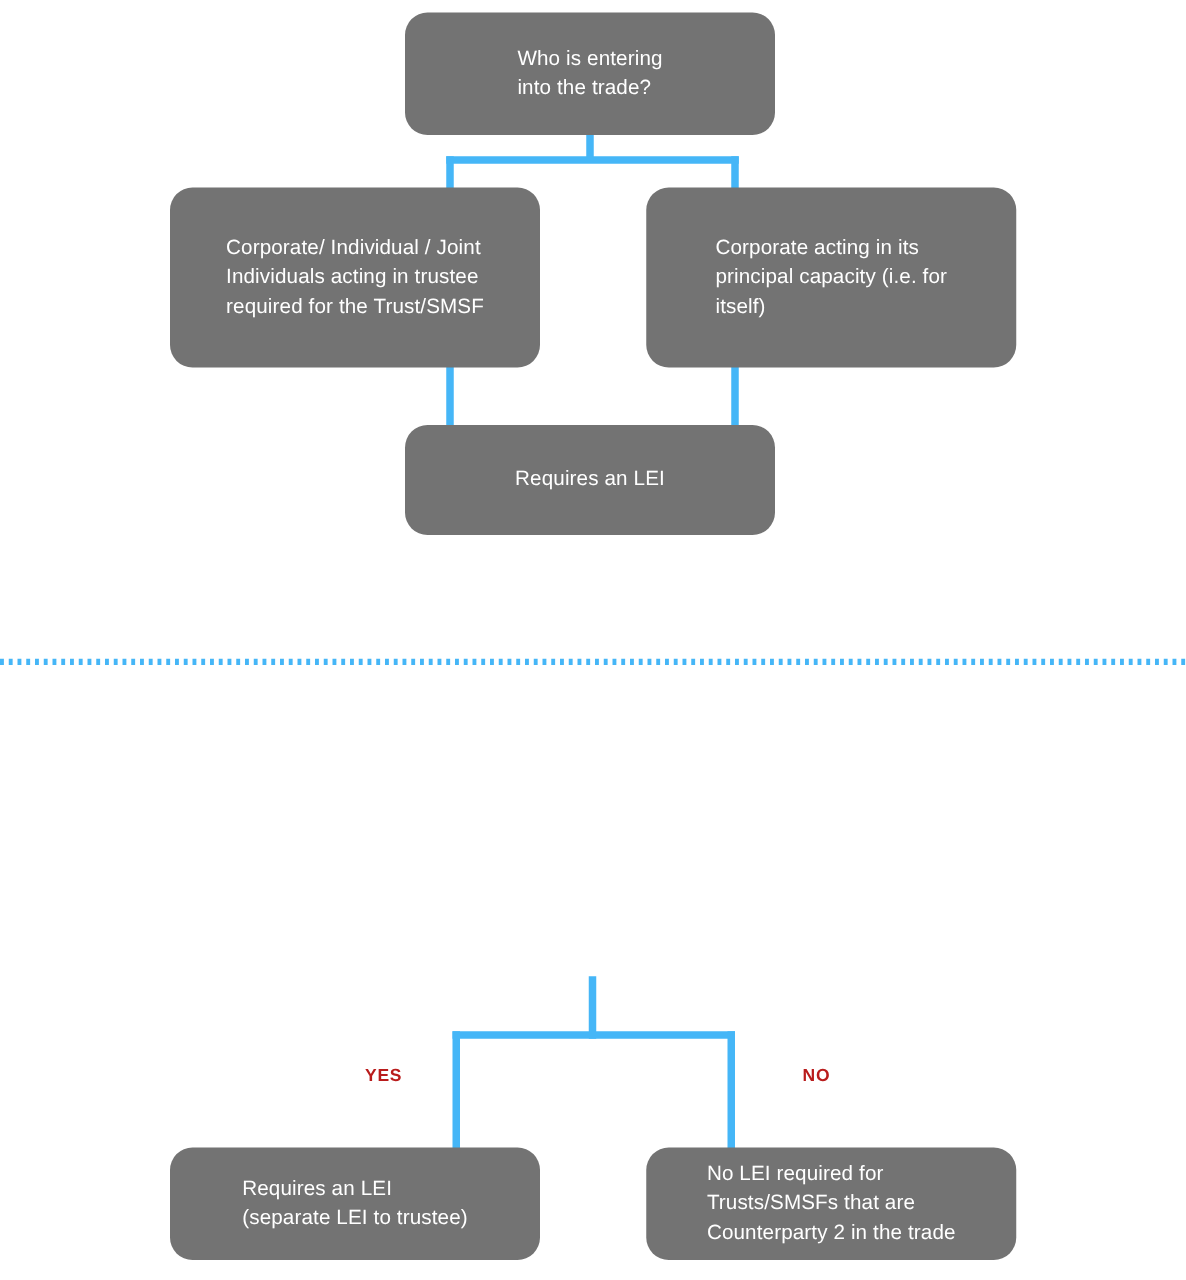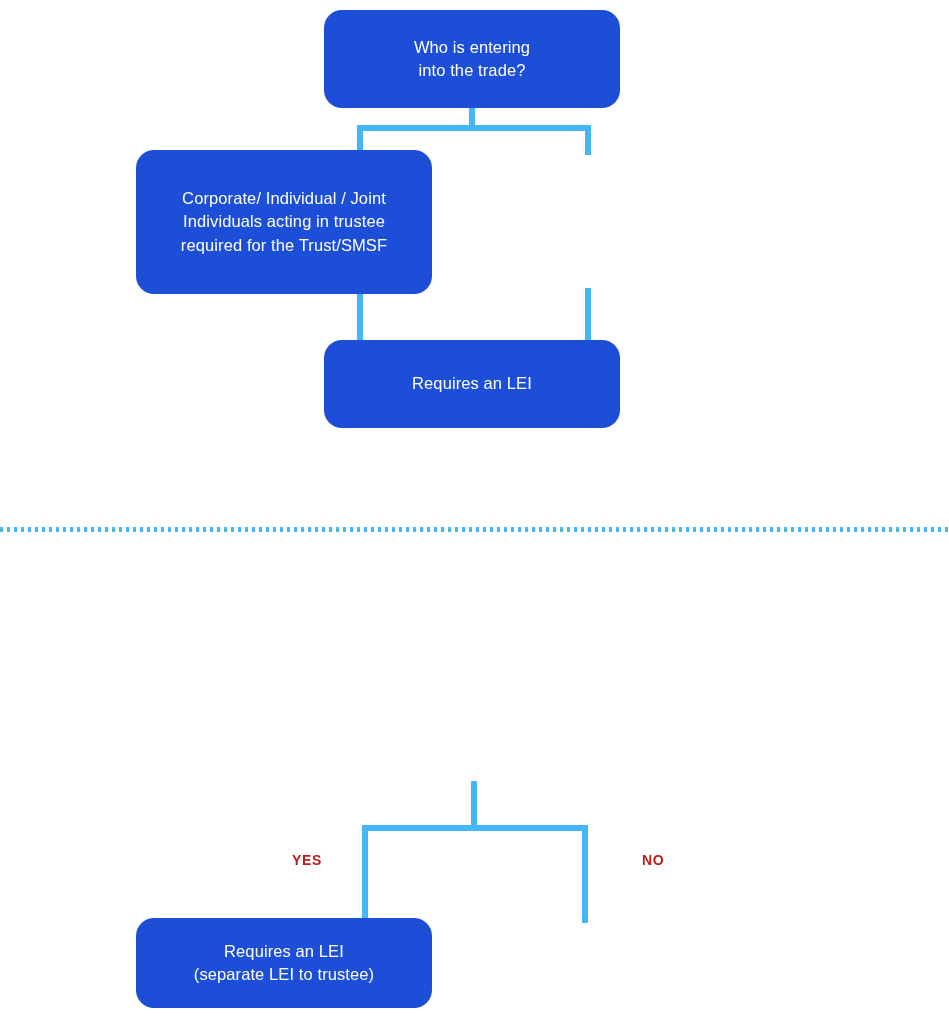--- a/index.html
+++ b/index.html
@@ -22,27 +22,27 @@
 
   
   .conn {
     position: absolute;
     background: #45b6f7;
   }
 
   
   .node {
     position: absolute;
-    background: #1d4ed8;
+    background: #737373;
     border-radius: 18px;
     color: #ffffff;
     display: flex;
     align-items: center;
     justify-content: center;
-    text-align: center;
+    text-align: left;
     box-sizing: border-box;
     padding: 6px 18px;
     z-index: 3;
   }
   .node .node-text {
     font-size: 16.5px;
     line-height: 1.42;
     font-weight: 400;
     letter-spacing: 0.1px;
     white-space: pre-line;
@@ -90,20 +90,25 @@
     <span class="node-text">Who is entering
 into the trade?</span>
   </div>
 
   <div class="node" style="left:136px; top:150px; width:296px; height:144px;">
     <span class="node-text">Corporate/ Individual / Joint
 Individuals acting in trustee
 required for the Trust/SMSF</span>
   </div>
 
+  <div class="node" style="left:517px; top:150px; width:296px; height:144px;">
+    <span class="node-text">Corporate acting in its
+principal capacity (i.e. for
+itself)</span>
+  </div>
 
   <div class="node" style="left:324px; top:340px; width:296px; height:88px;">
     <span class="node-text">Requires an LEI</span>
   </div>
 
   <div class="divider" style="top:527px;"></div>
 
 
   <div class="conn" style="left:471px; top:781px; width:6px; height:50px;"></div>
 
@@ -119,14 +124,19 @@
 
   <div class="branch-label" style="left:642px; top:852px;">
     <span>NO</span>
   </div>
 
   <div class="node" style="left:136px; top:918px; width:296px; height:90px;">
     <span class="node-text">Requires an LEI
 (separate LEI to trustee)</span>
   </div>
 
+  <div class="node" style="left:517px; top:918px; width:296px; height:90px;">
+    <span class="node-text">No LEI required for
+Trusts/SMSFs that are
+Counterparty 2 in the trade</span>
+  </div>
 
 </div>
 
 </body></html>

